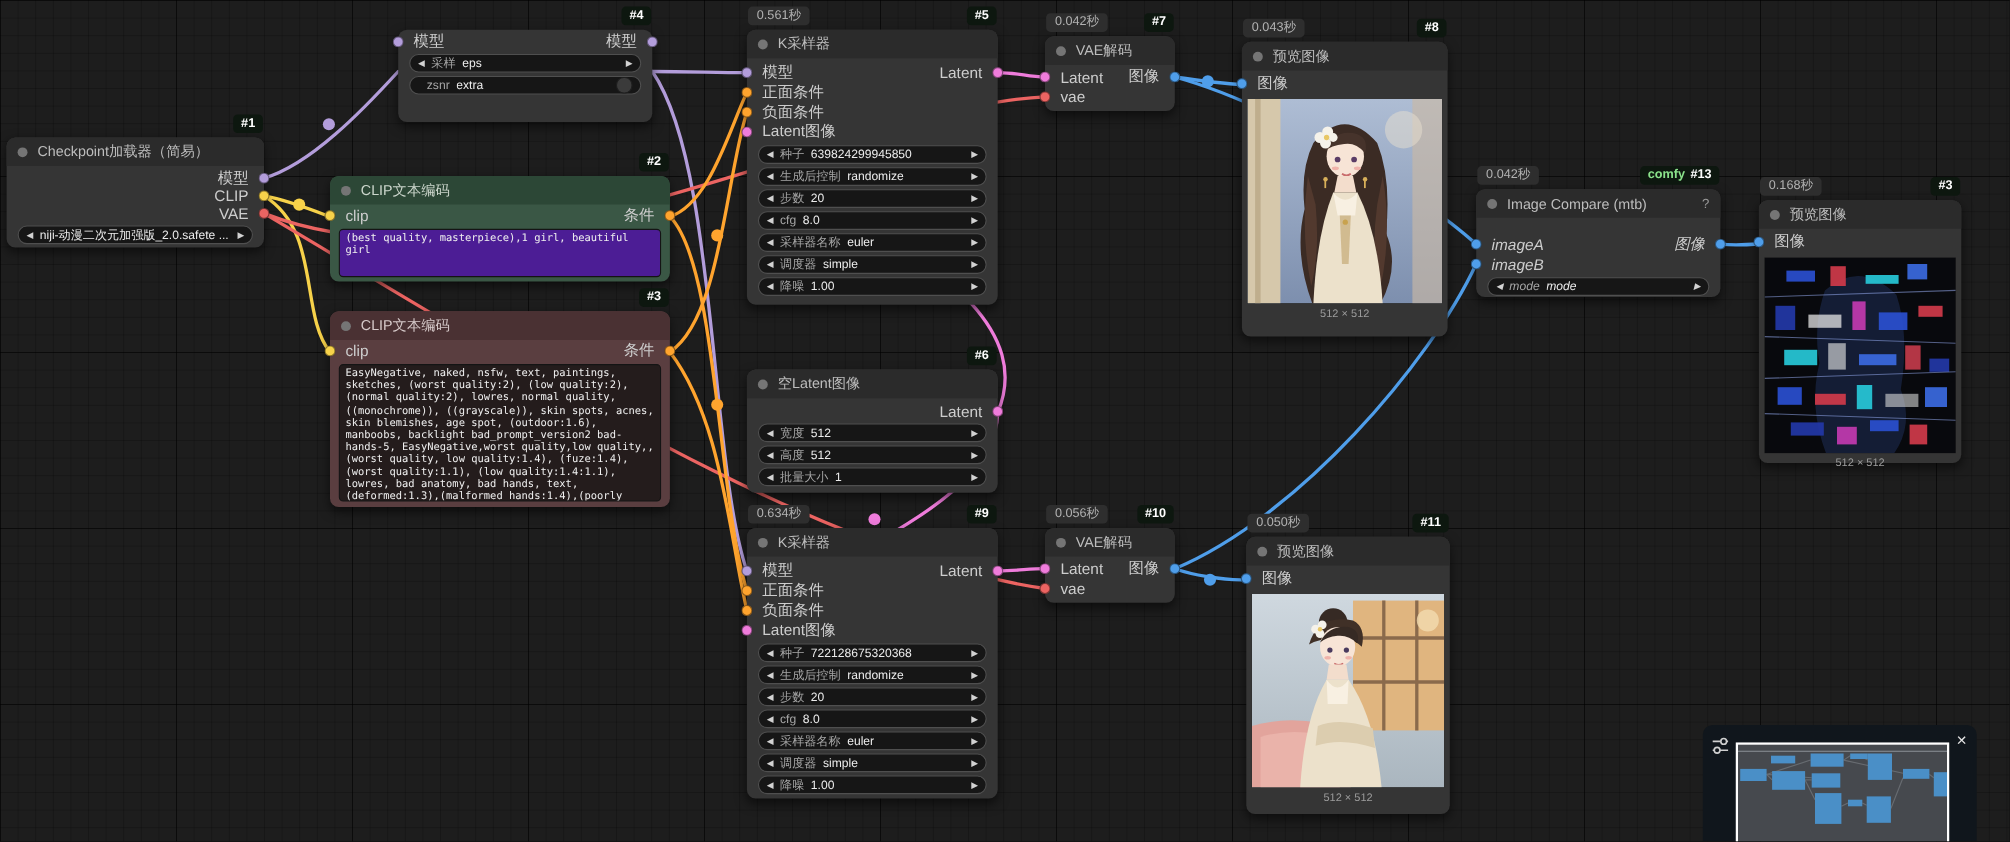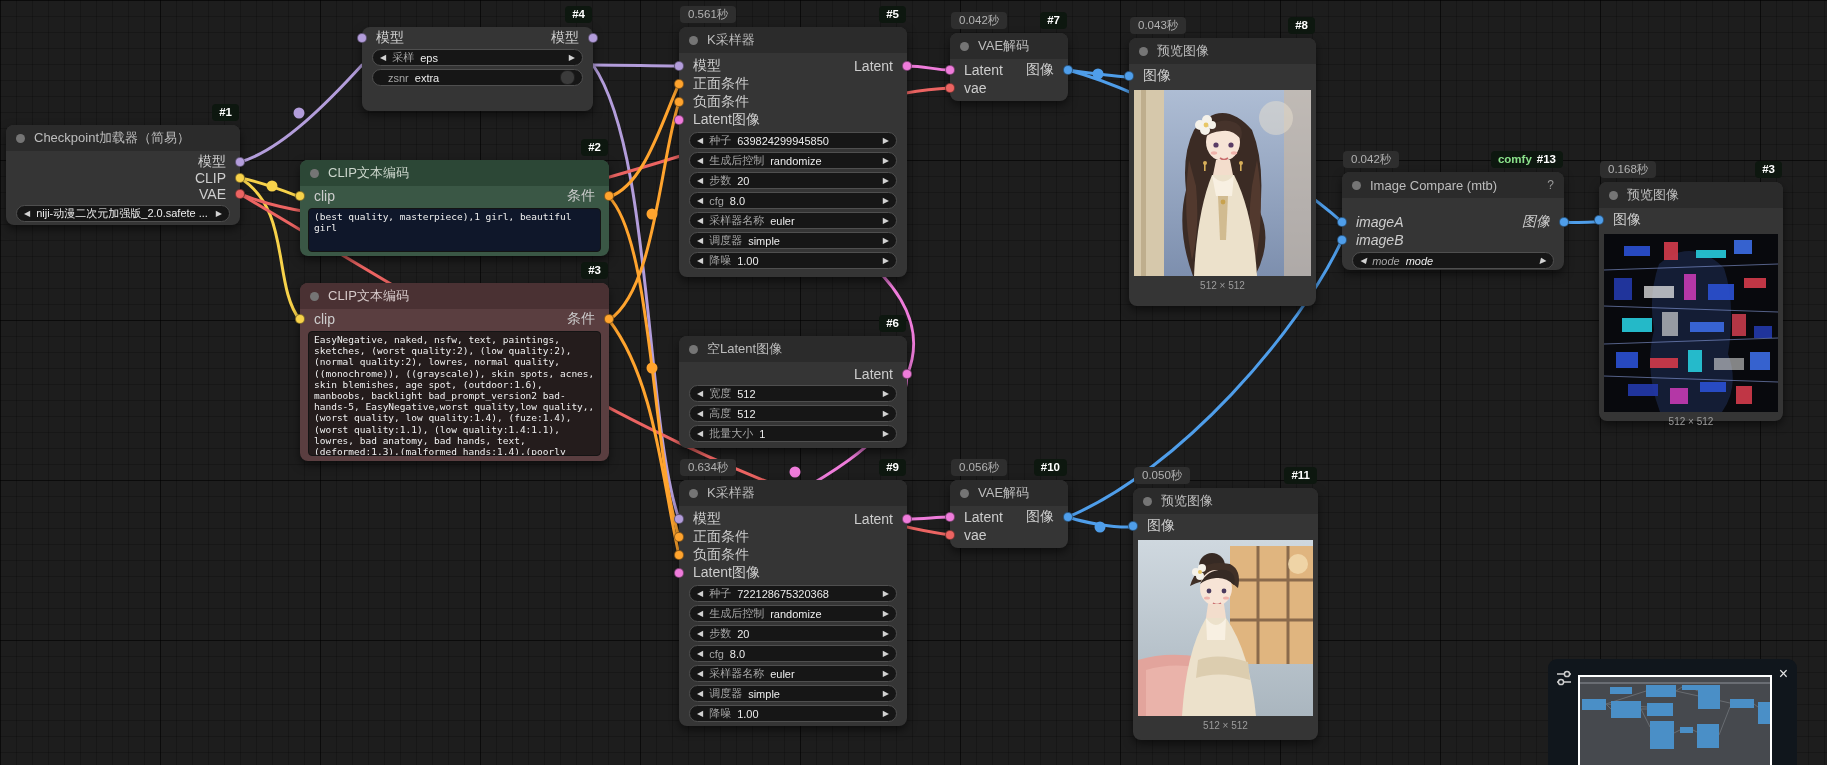--- a/index.html
+++ b/index.html
@@ -41,21 +41,21 @@
   .widget .wl{flex:0 0 auto;}
   .widget .wv{flex:1;text-align:left;color:#ececec;overflow:hidden;}
   .widget .tg{width:13px;height:13px;border-radius:7px;background:#3b3b3b;border:1px solid #1f1f1f;flex:0 0 auto;}
   .widget.combo .wv{text-align:left;}
 
   .prompt{margin:4px 8px 0;border:1px solid #141414;border-radius:4px;padding:2px 5px;
     font-family:"DejaVu Sans Mono", monospace;color:#f0f0f0;overflow:hidden;
     font-size:9.5px;line-height:11.2px;word-break:break-word;}
   .node.green{background:#3a5745;}
   .node.green .tb{background:#2c4736;color:#ccd6cc;}
-  .node.green .prompt{background:#0f172a;}
+  .node.green .prompt{background:#4c1d95;}
   .node.red{background:#5a3e40;}
   .node.red .tb{background:#4a3133;color:#d6caca;}
   .node.red .prompt{background:#241c1c;}
 
   .tbadge{position:absolute;top:-21px;left:1px;height:17px;line-height:17px;padding:0 8px;
     background:#2e2e2e;color:#b2b2b2;font-size:11.5px;border-radius:4px;}
   .ibadge{position:absolute;top:-21px;right:1px;height:17px;line-height:17px;padding:0 7px;
     background:#0d170f;color:#fff;font-weight:700;font-size:11.5px;border-radius:4px;white-space:nowrap;}
   .ibadge .comfy{color:#8be28b;font-weight:700;margin-right:5px;}
 

